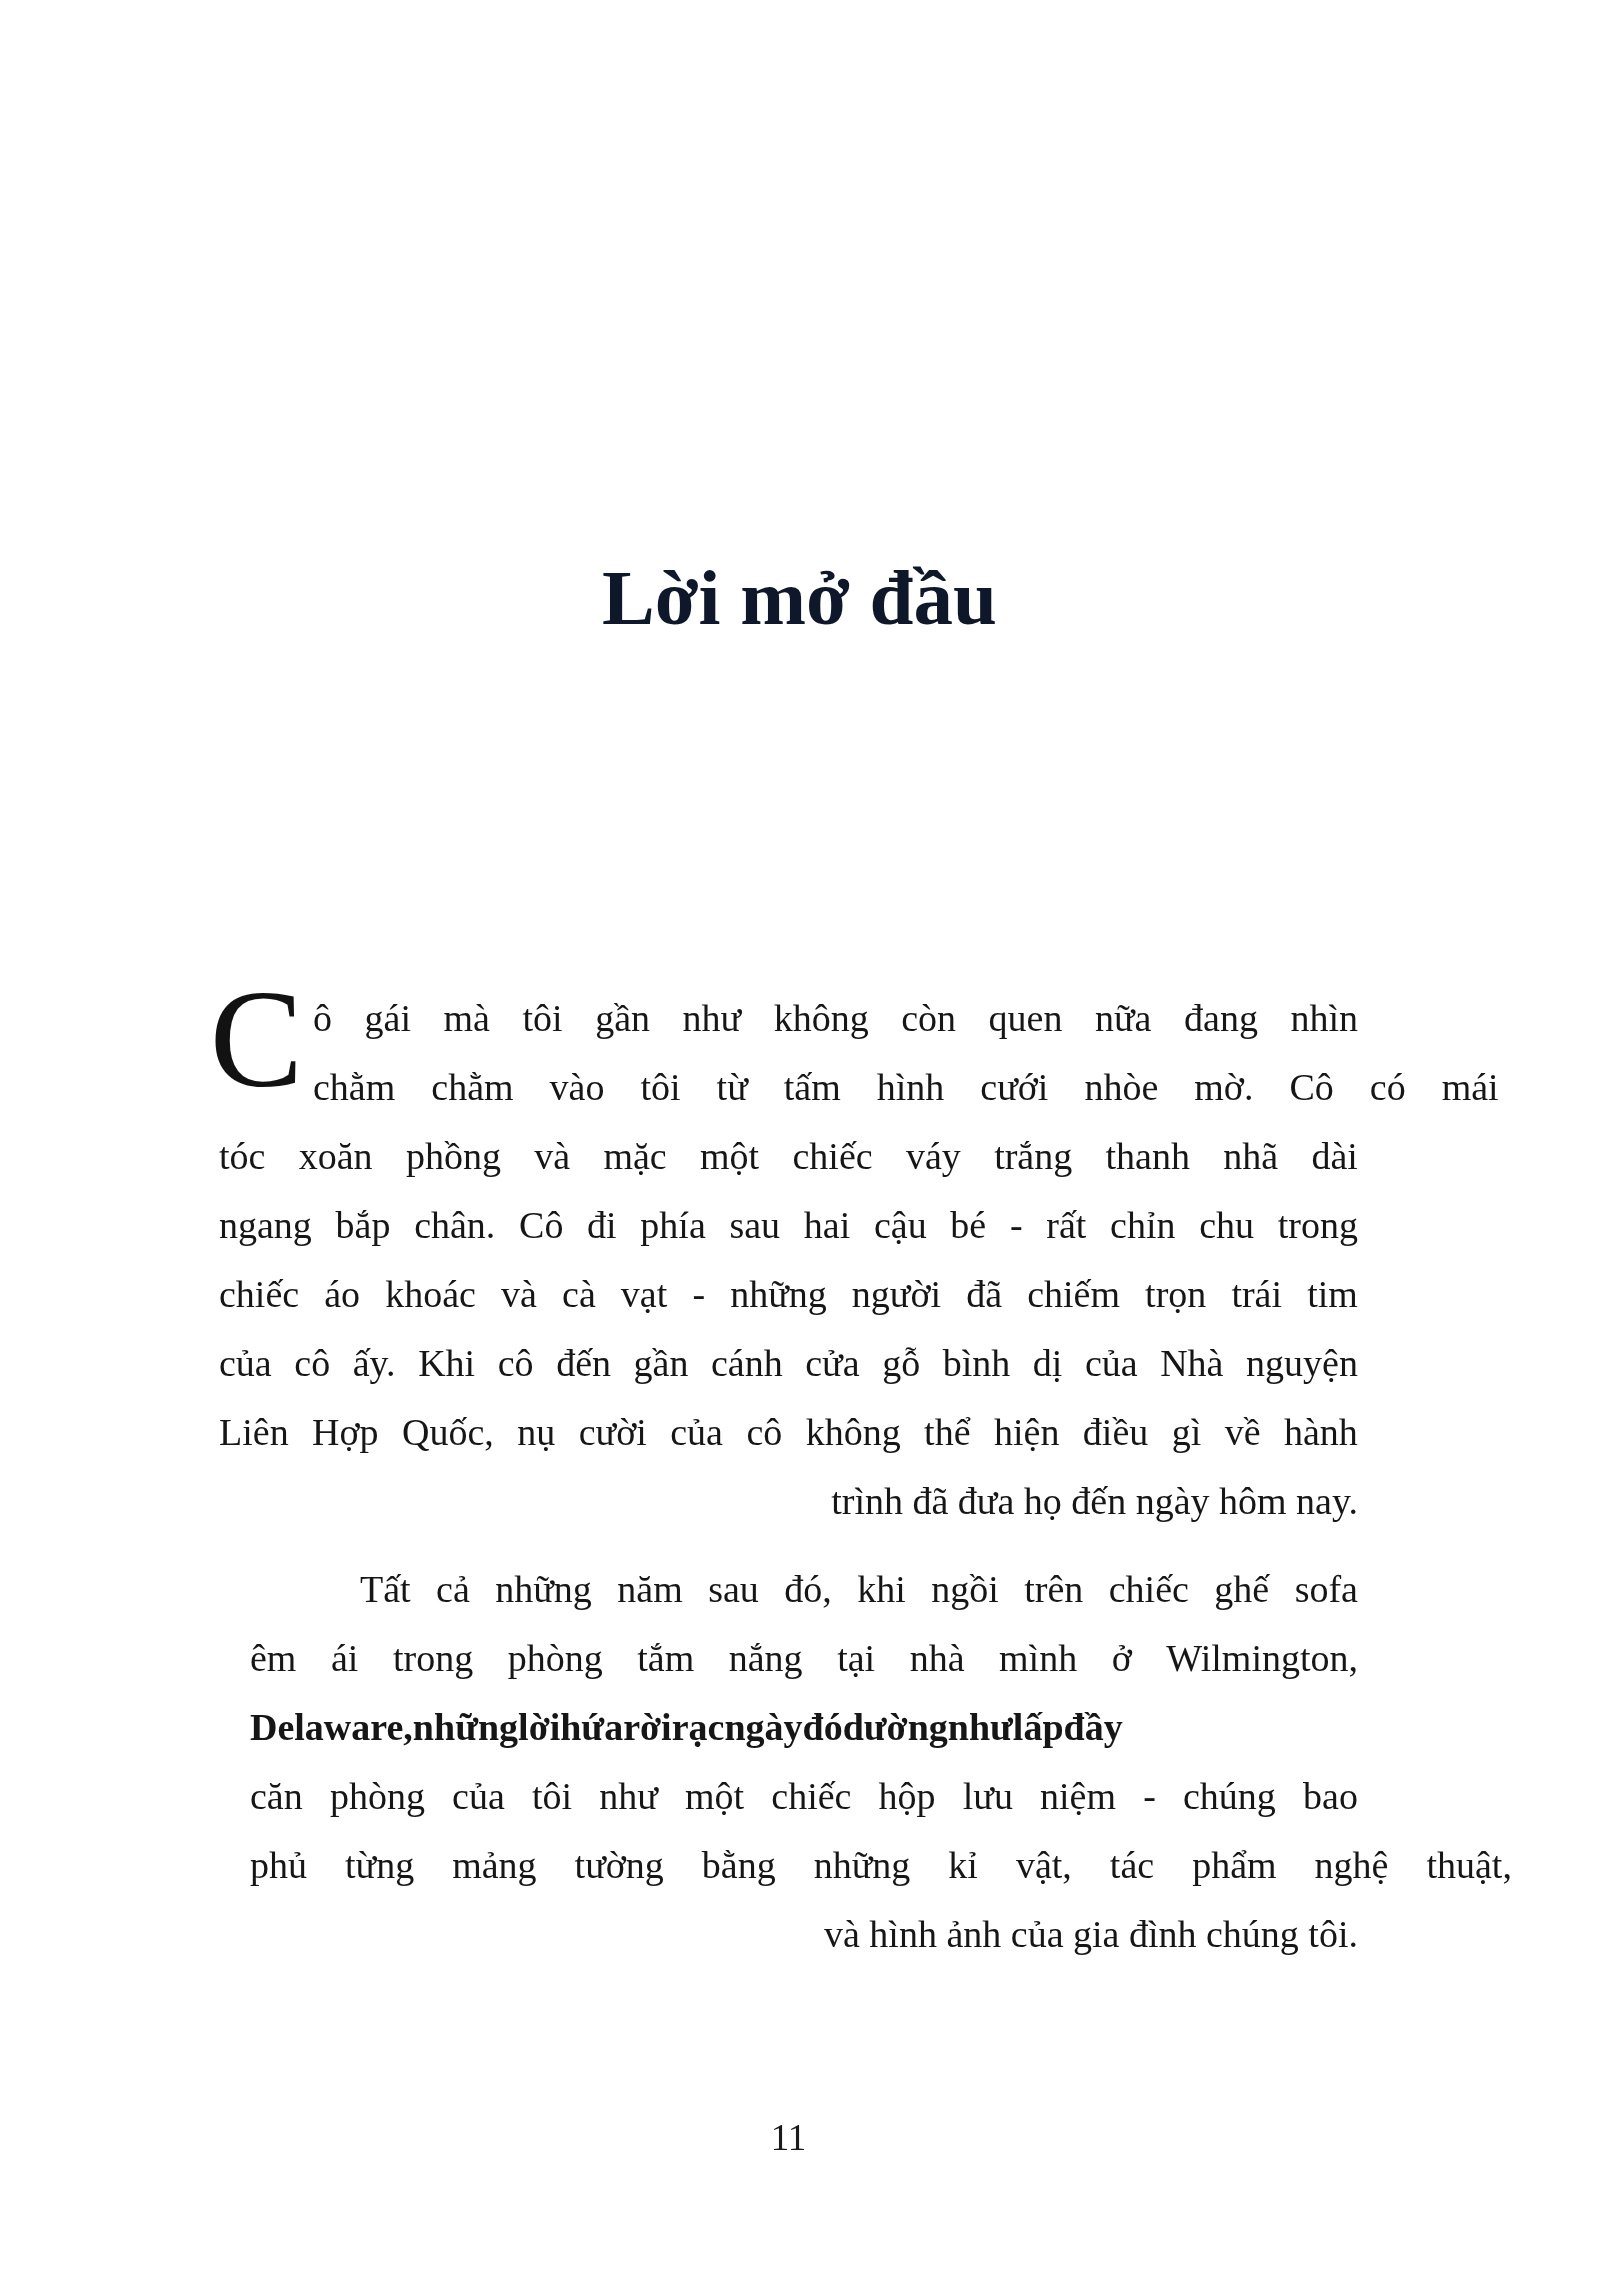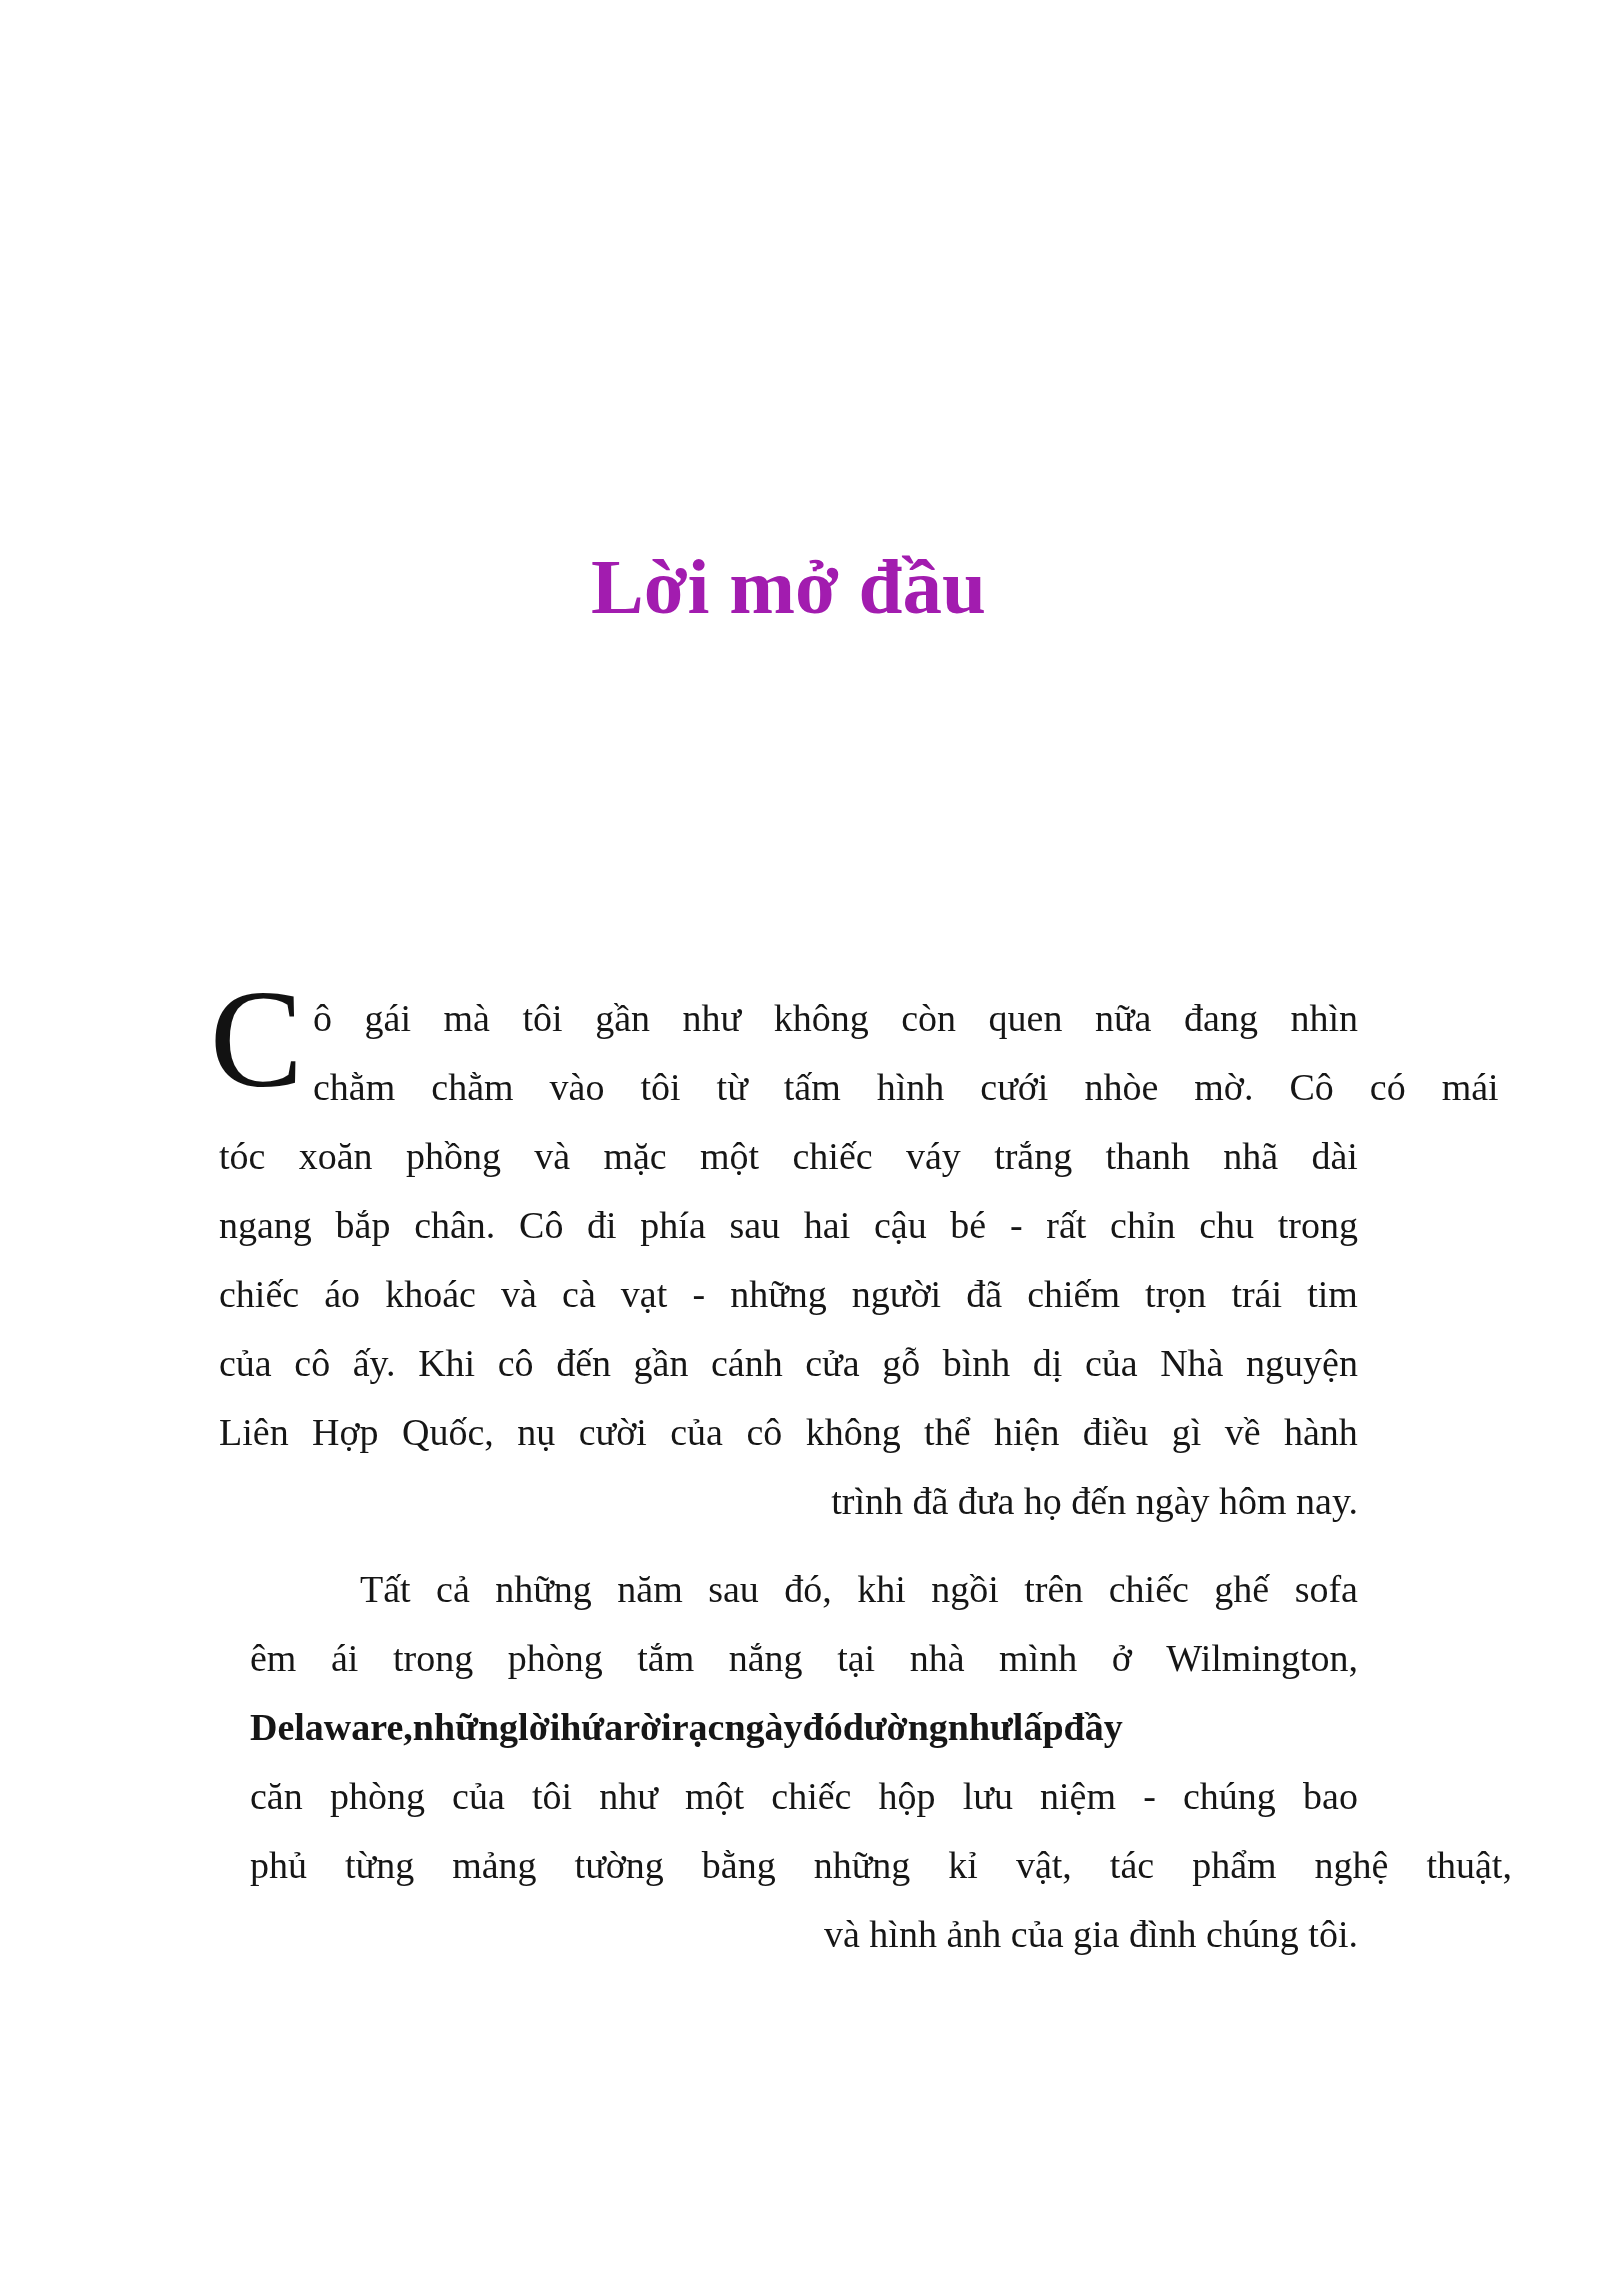--- a/index.html
+++ b/index.html
@@ -14,26 +14,26 @@
     background: #ffffff;
     color: #141414;
     font-family: "Liberation Serif", "DejaVu Serif", serif;
     overflow: hidden;
   }
   .chapter-title {
     position: absolute;
     top: 547px;
     left: 219px;
     width: 1139px;
-    margin: 0;
+    margin: 11px;
     text-align: center;
     font-size: 79px;
     font-weight: 600;
     line-height: 1;
-    color: #a21caf;
+    color: #0f172a;
   }
   .body-text {
     position: absolute;
     left: 219px;
     top: 984px;
     width: 1139px;
     font-size: 38px;
     line-height: 69px;
     color: #161616;
   }
@@ -259,15 +259,16 @@
           <span>tác</span>
           <span>phẩm</span>
           <span>nghệ</span>
           <span>thuật,</span>
         </div>
       <div class="line last">và hình ảnh của gia đình chúng tôi.</div>
     </div>
 
   </div>
 
+  <div class="page-number">11</div>
 
 </div>
 
 
 </body></html>

